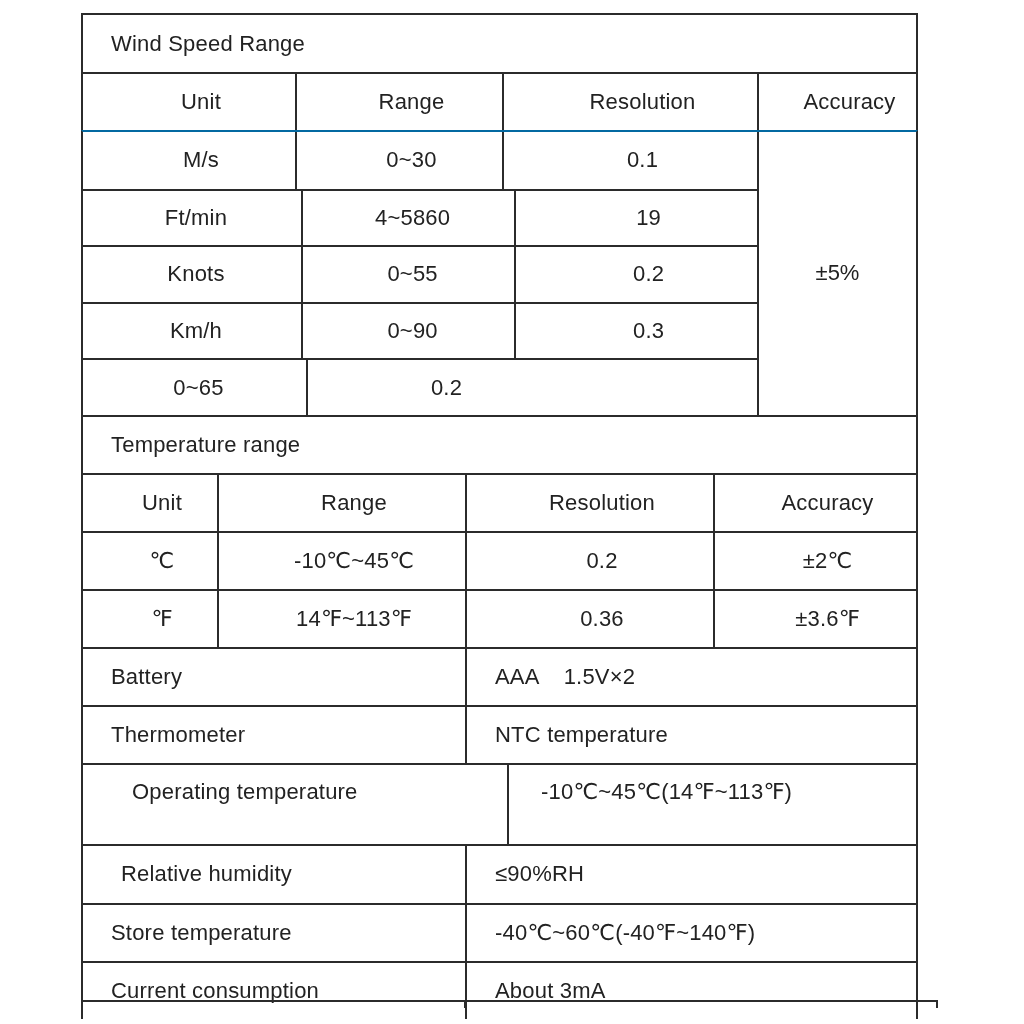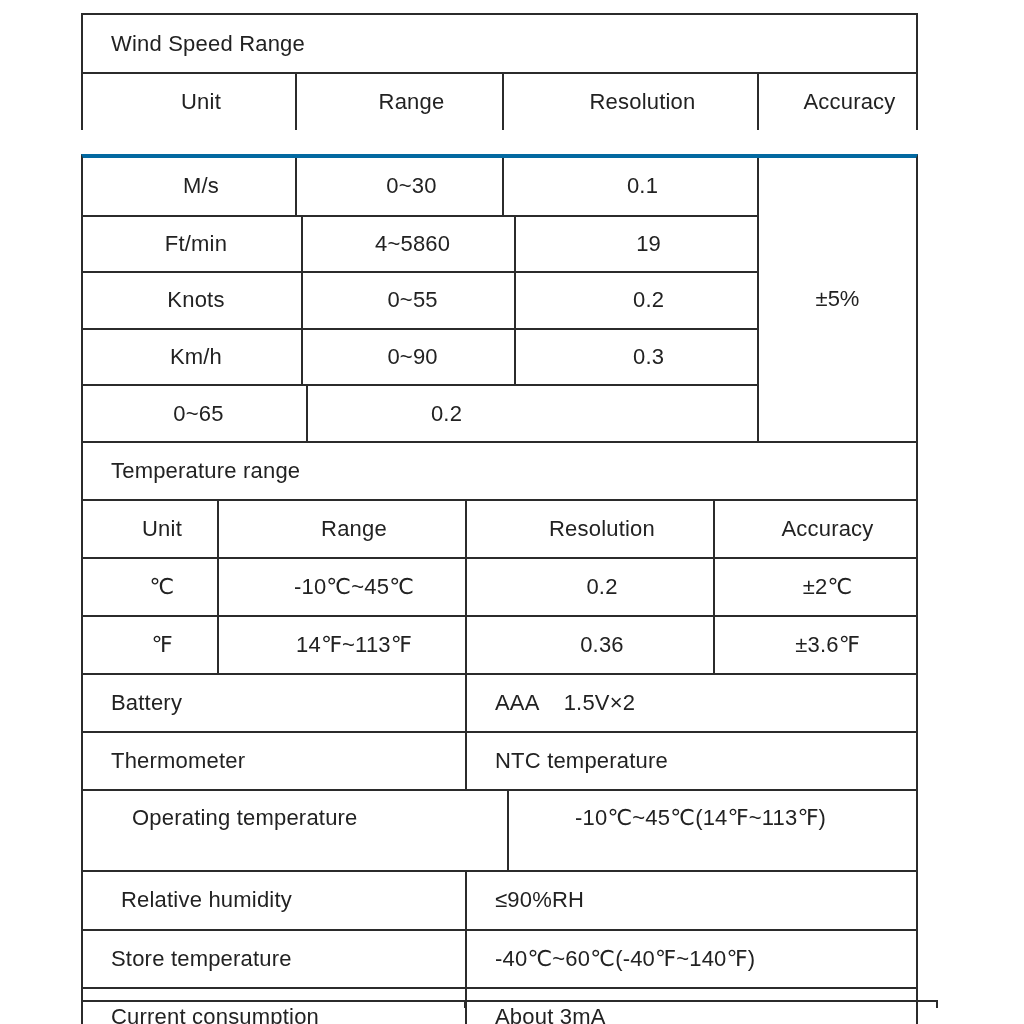--- a/index.html
+++ b/index.html
@@ -9,21 +9,21 @@
   .row { position: relative; display: flex; border-left: 2px solid #2b2b2b; border-right: 2px solid #2b2b2b;
          border-top: 2px solid #2b2b2b; box-sizing: border-box; }
   .cell { box-sizing: border-box; display: flex; align-items: center; justify-content: center;
           font-size: 22px; letter-spacing: 0.2px; padding-left: 24px; }
   .cell + .cell { border-left: 2px solid #2b2b2b; }
   .left { justify-content: flex-start; padding-left: 28px; }
   .section-title { justify-content: flex-start; padding-left: 28px; width: 100%; }
   .h58 { height: 57px; }
   .h56 { height: 56px; }
   
-  .wind-wrap { display: flex; position: relative; border-left: 2px solid #2b2b2b; border-right: 2px solid #2b2b2b; border-top: 4px solid #0369a1; box-sizing: border-box; margin-top: 24px; }
+  .wind-wrap { display: flex; position: relative; border-left: 2px solid #2b2b2b; border-right: 2px solid #2b2b2b; border-top: 2px solid #0369a1; box-sizing: border-box; }
   .wind-left { width: 674px; }
   .wind-left .wrow { display: flex; height: 56.6px; box-sizing: border-box; }
   .wind-left .wrow + .wrow { border-top: 2px solid #2b2b2b; gap: 16px; }
   .wind-acc { flex: 1; border-left: 2px solid #2b2b2b; display: flex; align-items: center; justify-content: center; font-size: 22px; }
   .c-unit { width: 212px; }
   .c-range { width: 207px; }
   .c-res { width: 255px; }
   .t-unit { width: 134px; }
   .t-range { width: 248px; }
   .t-res { width: 248px; }
@@ -107,21 +107,21 @@
   <div class="row">
     <div class="cell k-label left h56">Battery</div>
     <div class="cell k-val left h56" style="white-space:pre">AAA    1.5V×2</div>
   </div>
   <div class="row">
     <div class="cell k-label left h56">Thermometer</div>
     <div class="cell k-val left h56">NTC temperature</div>
   </div>
   <div class="row">
     <div class="cell k-label left top-align" style="height:79px">Operating temperature</div>
-    <div class="cell k-val left top-align" style="height:79px; padding-left:66px">-10℃~45℃(14℉~113℉)</div>
+    <div class="cell k-val left top-align" style="height:79px; padding-left:32px">-10℃~45℃(14℉~113℉)</div>
   </div>
   <div class="row">
     <div class="cell k-label left h58" style="padding-left:38px">Relative humidity</div>
     <div class="cell k-val left h58">≤90%RH</div>
   </div>
   <div class="row">
     <div class="cell k-label left h56">Store temperature</div>
     <div class="cell k-val left h56">-40℃~60℃(-40℉~140℉)</div>
   </div>
   <div class="row">

